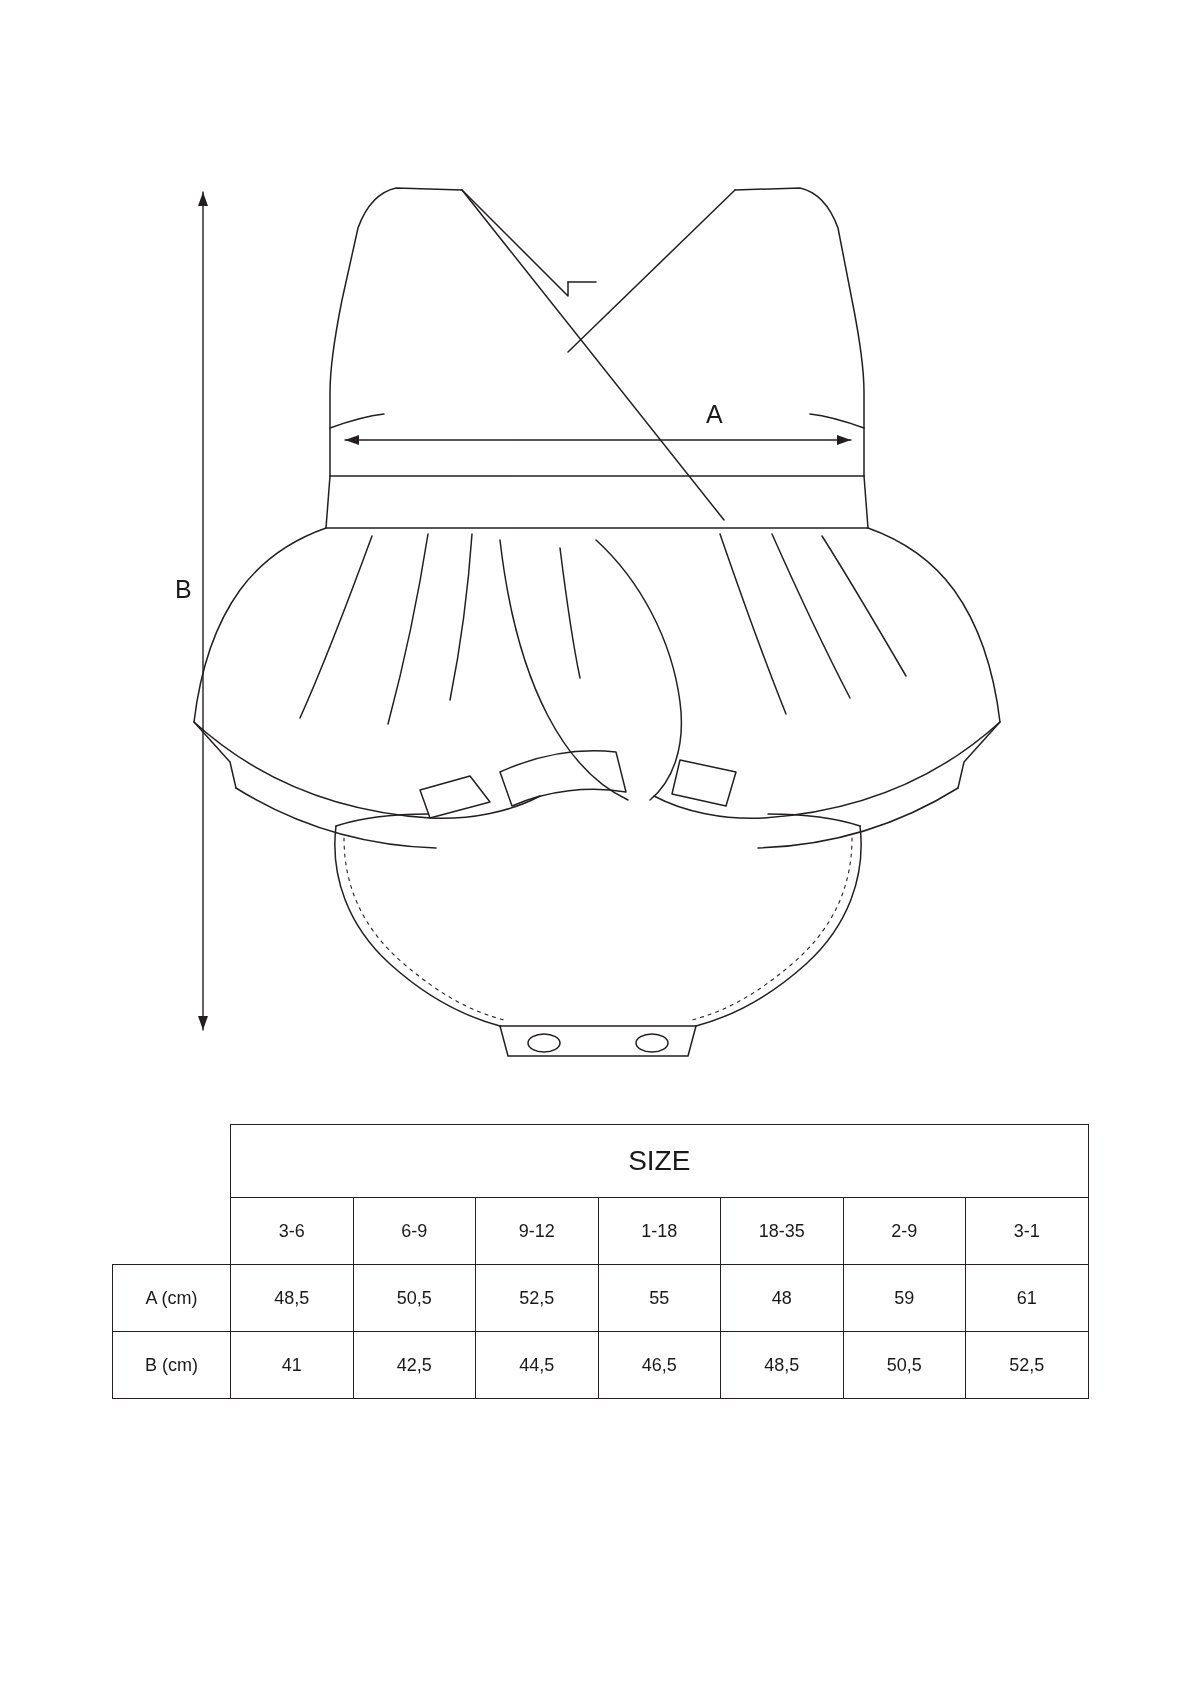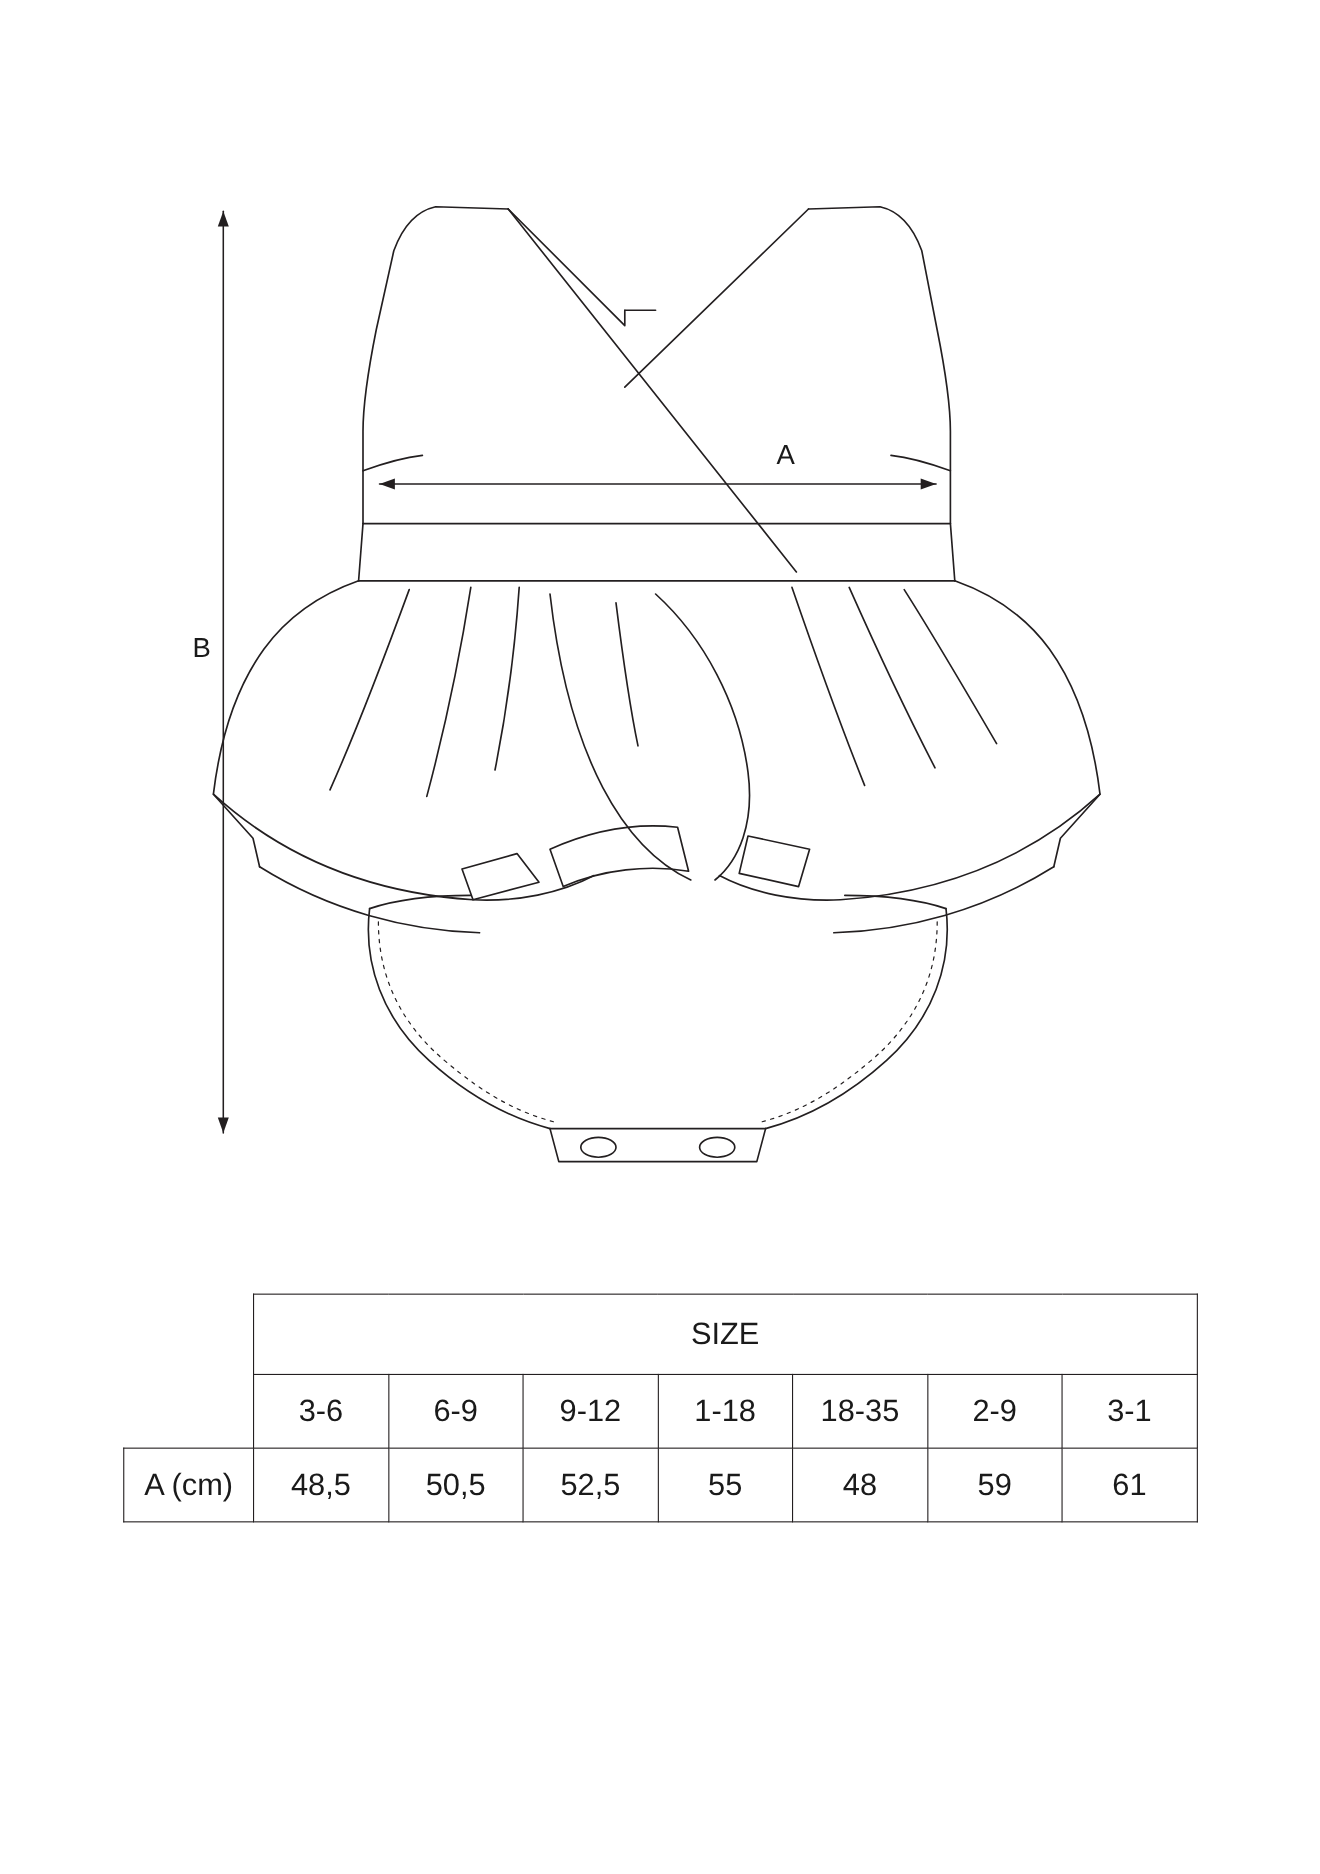--- a/index.html
+++ b/index.html
@@ -30,32 +30,32 @@
     font-size: 25px;
     color: #1a1a1a;
   }
   #label-A { left: 706px; top: 400px; }
   #label-B { left: 175px; top: 575px; }
 
   
   #size-table-wrap {
     position: absolute;
     left: 112px;
-    top: 1176px;
+    top: 1124px;
     width: 976px;
   }
   table.size-table {
     border-collapse: collapse;
     width: 100%;
     table-layout: fixed;
   }
   table.size-table td {
     border: 1.3px solid #231f20;
     text-align: center;
-    font-size: 28px;
+    font-size: 18px;
     font-weight: 400;
     color: #1a1a1a;
     height: 66px;
     padding: 0;
     font-family: "Liberation Sans", sans-serif;
   }
   table.size-table tr.header-row td {
     height: 72px;
     font-size: 28px;
   }
@@ -177,15 +177,25 @@
       <tr>
         <td class="row-head">A (cm)</td>
         <td>48,5</td>
         <td>50,5</td>
         <td>52,5</td>
         <td>55</td>
         <td>48</td>
         <td>59</td>
         <td>61</td>
       </tr>
+      <tr>
+        <td class="row-head">B (cm)</td>
+        <td>41</td>
+        <td>42,5</td>
+        <td>44,5</td>
+        <td>46,5</td>
+        <td>48,5</td>
+        <td>50,5</td>
+        <td>52,5</td>
+      </tr>
     </tbody>
   </table>
 </div>
 
 </body></html>

